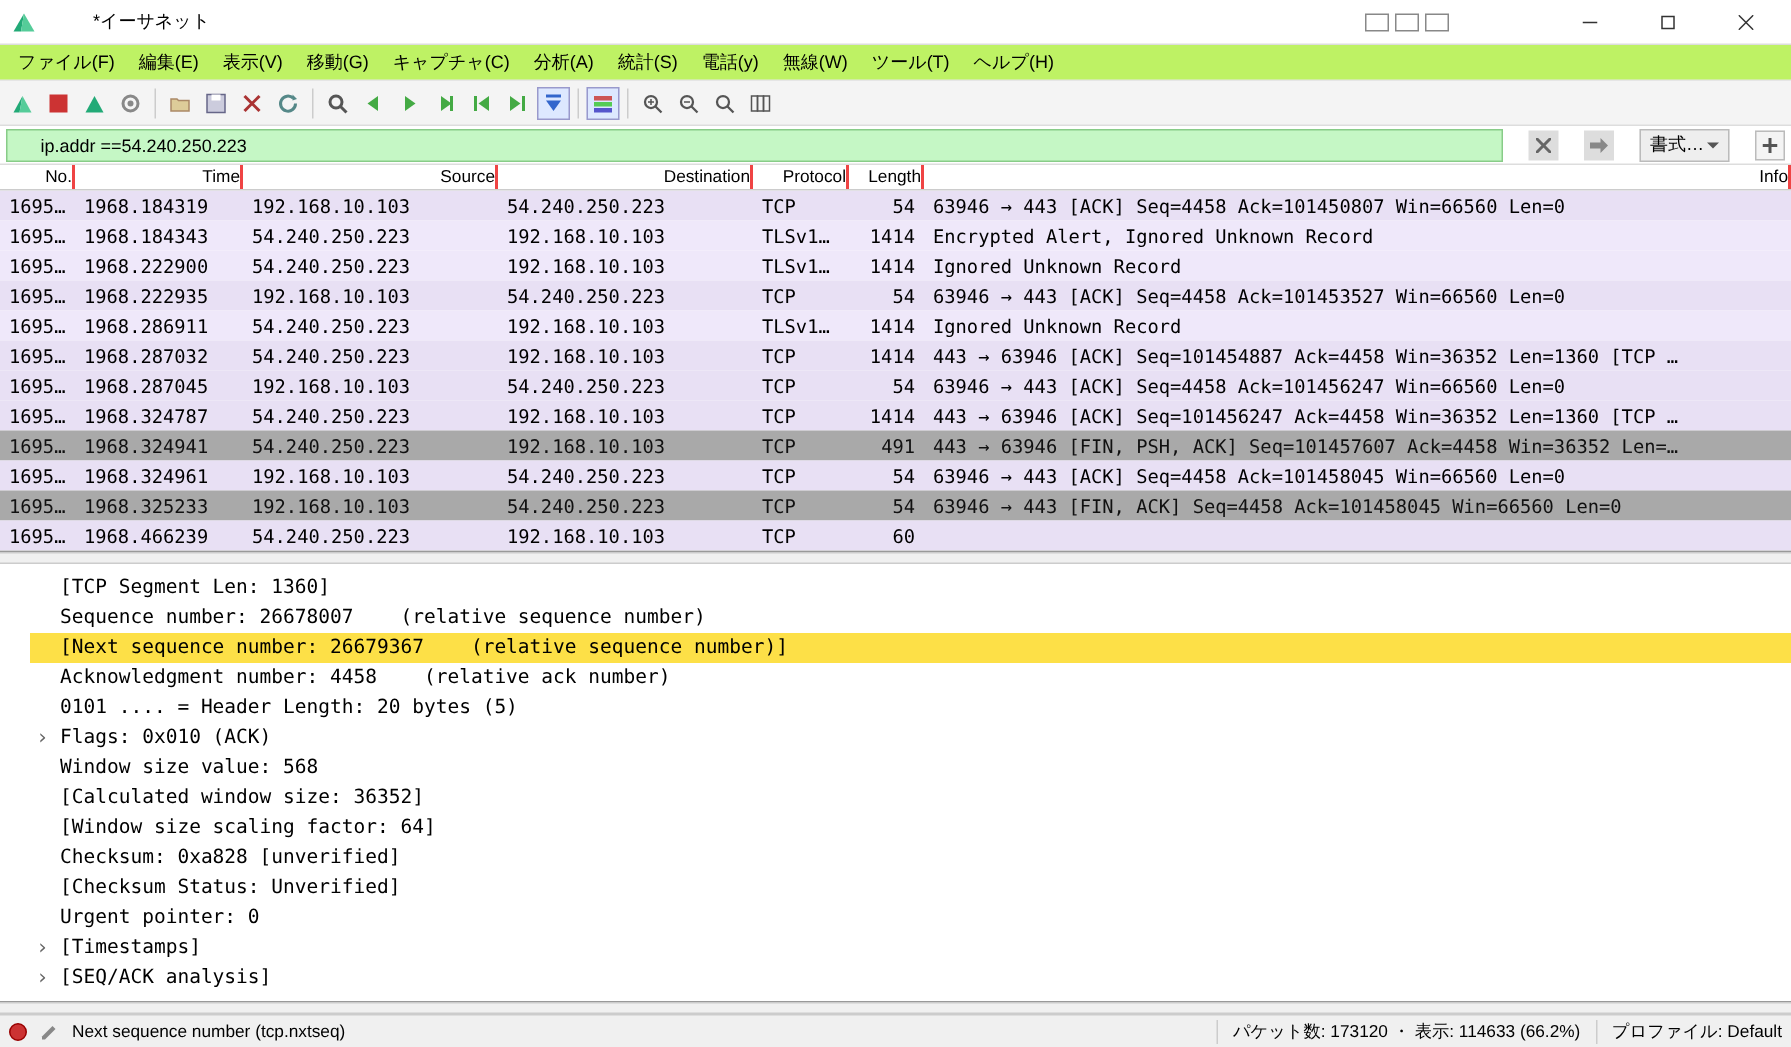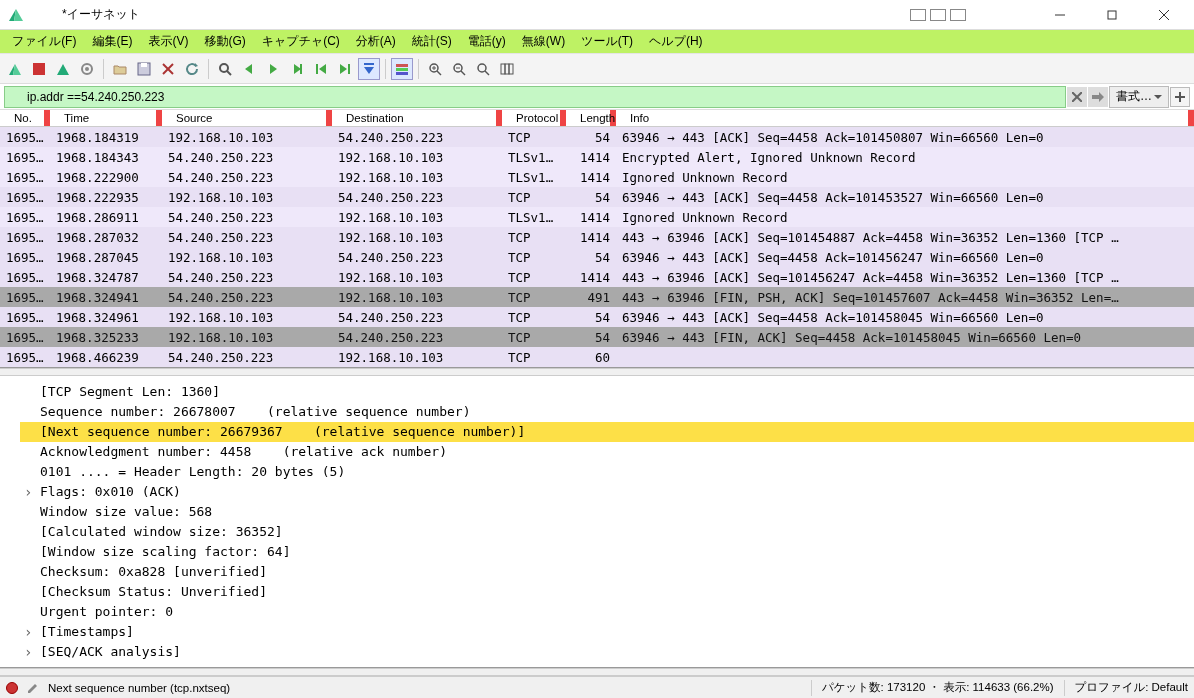--- a/index.html
+++ b/index.html
@@ -11,31 +11,31 @@
   .titlebar .extra-icons { display:flex; gap:4px; margin-right:40px;}
   .titlebar .extra-icons span{ border:1px solid #888; width:16px; height:12px; display:inline-block; position:relative;}
   .win-btn { width: 44px; height: 28px; display:flex; align-items:center; justify-content:center; }
   .win-btn svg{ width:10px; height:10px; }
   .menubar { height: 24px; background: #bef264; display: flex; align-items: center; padding: 0 4px; border-bottom: 1px solid #e5e5e5; }
   .menubar .menu-item { padding: 2px 8px; cursor: default; }
   .toolbar { height: 30px; background: #f4f4f4; display: flex; align-items: center; padding: 2px 4px; gap: 2px; border-bottom: 1px solid #ddd; }
   .tb-btn { width: 22px; height: 22px; display:flex; align-items:center; justify-content:center; border:1px solid transparent; }
   .tb-btn.active{ border:1px solid #99c; background:#dde8ff;}
   .tb-sep { width:1px; height:20px; background:#ccc; margin:0 3px;}
-  .filterbar { height: 26px; display: flex; align-items: center; padding: 2px 4px; gap: 1px; background:#fff; border-bottom:1px solid #ddd;}
+  .filterbar { height: 26px; display: flex; align-items: center; padding: 2px 4px; gap: 17px; background:#fff; border-bottom:1px solid #ddd;}
   .filter-input { flex:1; height:22px; background:#c5f7c5; border:1px solid #8c8; padding:0 6px 0 22px; font-family:inherit; font-size:12px; outline:none; position:relative;}
   .filter-wrap{ flex:1; position:relative; display:flex;}
   .filter-wrap .ficon{ position:absolute; left:4px; top:4px; width:14px; height:14px;}
   .filter-btn { height:22px; padding:0 6px; border:1px solid #bbb; background:#eee; display:flex; align-items:center; gap:2px;}
   .clear-x{ width:20px; height:20px; background:#ddd; display:flex; align-items:center; justify-content:center;}
   .arrow-btn{ width:20px; height:20px; background:#ddd; display:flex; align-items:center; justify-content:center;}
   .plus-btn{ width:20px; height:20px; display:flex; align-items:center; justify-content:center; border:1px solid #bbb; background:#f4f4f4;}
   .packet-list { flex: 0 0 auto; height: 258px; overflow-y: auto; background:#fff; border-bottom:1px solid #999; }
   .packet-header { display:flex; background:#fff; border-bottom:1px solid #ccc; position:sticky; top:0; font-size:11.5px;}
-  .packet-header .col{ padding:2px 14px; border-right:6px solid #ef4444;}
+  .packet-header .col{ padding:2px 0; border-right:2px solid #ef4444;text-align:right;}
   .packet-row { display:flex; font-family:"Consolas","MS Gothic",monospace; font-size:12.5px; height:20px; align-items:center; white-space:nowrap; overflow:hidden;}
   .packet-row .col{ padding:0 6px; overflow:hidden; text-overflow:ellipsis;}
   .c-no{width:50px;} .c-time{width:112px;} .c-src{width:170px;} .c-dst{width:170px;} .c-proto{width:64px;} .c-len{width:50px; text-align:right;} .c-info{flex:1;}
   .row-purple{ background:#e8e0f4;}
   .row-purple2{ background:#efe8fa;}
   .row-gray{ background:#a9a9a9; color:#111;}
   .details-pane { flex:1; overflow-y:auto; background:#fff; padding:6px 0 6px 20px; font-family:"Consolas","MS Gothic",monospace; font-size:13px; line-height:20px; border-bottom:1px solid #999;}
   .details-pane .line{ white-space:pre; padding-left:20px; position:relative;}
   .details-pane .line.exp::before{ content:"›"; position:absolute; left:4px; color:#666; font-size:14px;}
   .details-pane .line.hl{ background:#fde047;}

